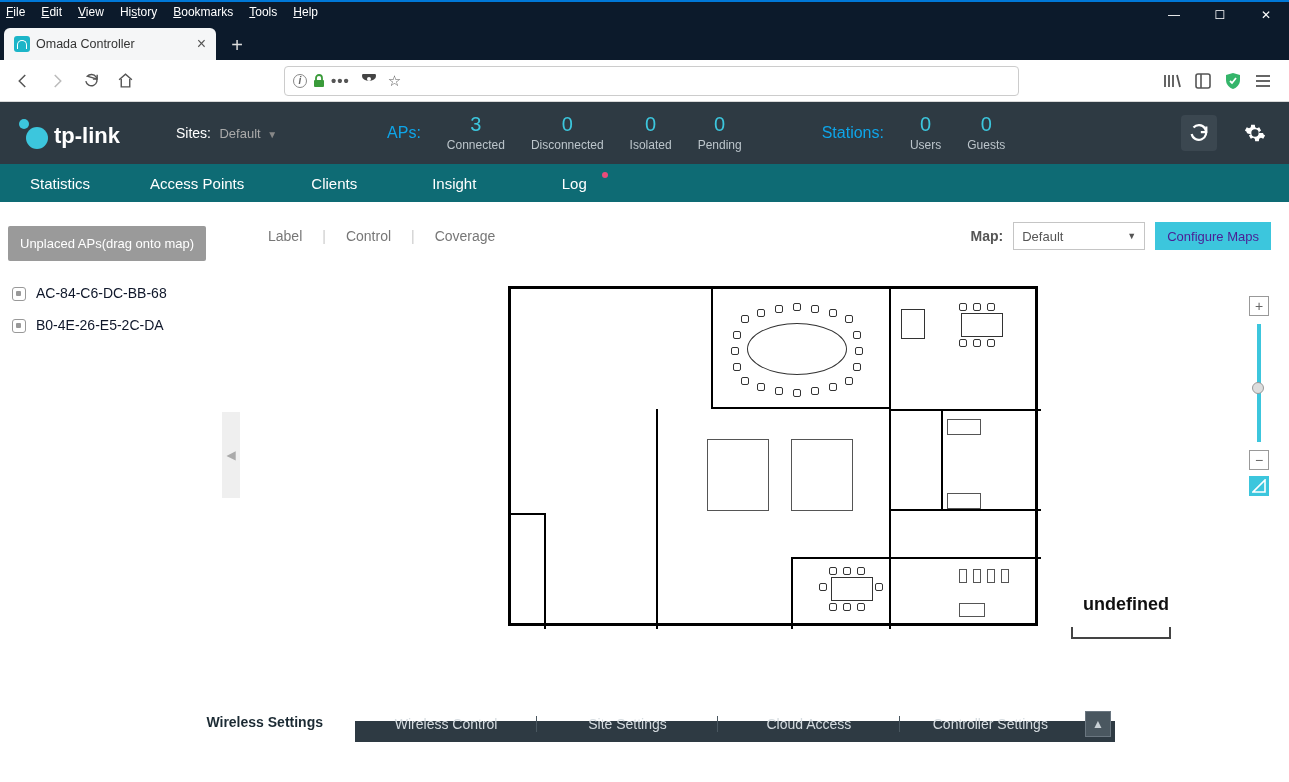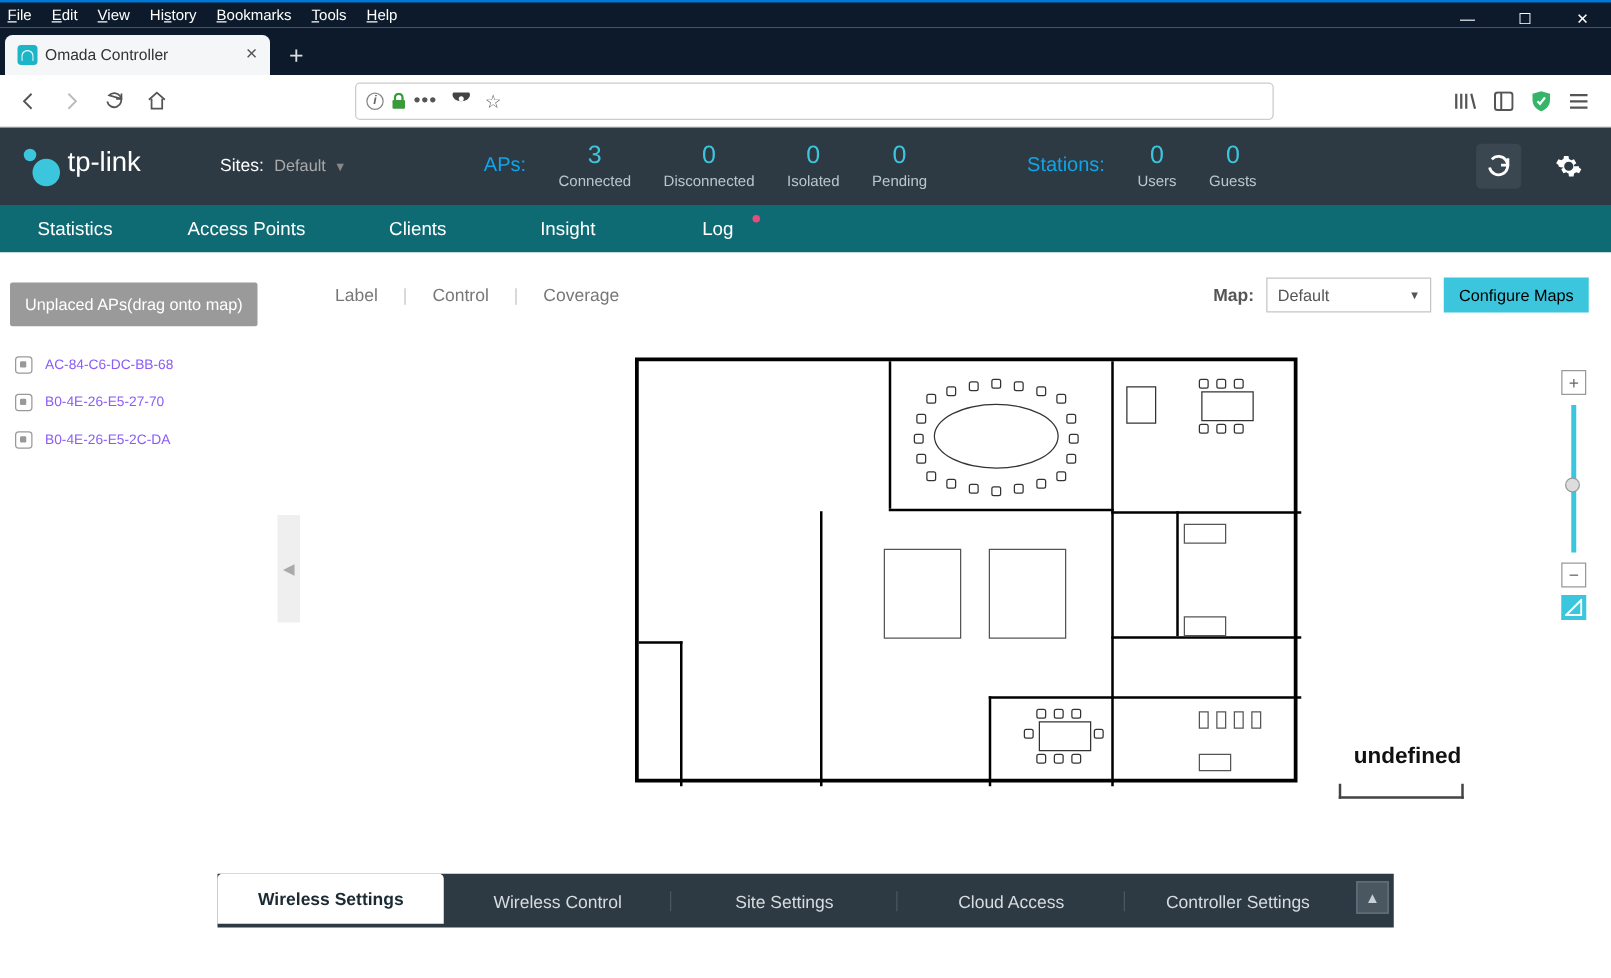--- a/index.html
+++ b/index.html
@@ -28,21 +28,21 @@
 .urlbox { flex: 1; height: 30px; border: 1px solid #ccc; border-radius: 4px; margin: 0 140px 0 140px; display: flex; align-items: center; padding: 0 8px; font-size: 14px; color: #777; gap: 6px; overflow:hidden; position:relative;}
 .urlbox .lock { color: #3a9b3a; font-size: 12px; }
 .urlbox .info{ width:14px; height:14px; border:1px solid #888; border-radius:50%; display:flex; align-items:center; justify-content:center; font-size:10px; color:#666; font-style:italic; font-weight:bold;}
 .urlbox .urltext { flex: 1; white-space: nowrap; overflow: hidden; }
 .urlbox .urltext .dark { color: #222; }
 .urlbox .right-icons { display:flex; align-items:center; gap:10px; color:#555; font-size:15px; }
 .toolbar-right { display: flex; align-items: center; gap: 14px; color: #555; font-size: 16px; padding-right:10px;}
 
 
 .app-header { height: 62px; background: #2e3a43; display: flex; align-items: center; color: #fff; padding: 0 16px; gap: 20px; }
-.logo { display: flex; align-items: flex-start; gap: 6px; font-size: 22px; font-weight: 400; width:140px;}
+.logo { display: flex; align-items: flex-end; gap: 6px; font-size: 22px; font-weight: 700; width:140px;}
 .logo-mark { position:relative; width:32px; height:32px;}
 .logo-mark .big{ width:22px; height:22px; border-radius:50%; background:#3cc6dd; position:absolute; right:0; bottom:0;}
 .logo-mark .small{ width:10px; height:10px; border-radius:50%; background:#3cc6dd; position:absolute; left:3px; top:2px;}
 .sites-label { font-size: 14px; color:#fff; }
 .sites-val { color: #aaa; font-size: 13px; margin-left:4px;}
 .chev-down{ font-size:10px; color:#888; margin-left:2px;}
 .stats-group { display: flex; align-items: center; gap: 26px; margin-left: 90px; }
 .stat-label { font-size: 16px; color: #0ea5e9; }
 .stat { text-align: center; }
 .stat .num { font-size: 20px; color: #3cc6dd; line-height:1;}
@@ -55,49 +55,49 @@
 .nav { height: 38px; background: #0e6b74; display: flex; }
 .nav-item { padding: 0 30px; display: flex; align-items: center; color: #fff; font-size: 15px; position:relative; min-width:120px; justify-content:center;}
 .nav-item.active { background: #3cc6dd; }
 .nav-item .dot{ width:6px; height:6px; background:#e94b7a; border-radius:50%; position:absolute; top:8px; right:26px;}
 
 
 .page { position: relative; height: 540px; background: #fff; display:flex;}
 .sidebar { width: 250px; padding: 24px 8px; }
 .unplaced-btn { background: #9a9a9a; color: #fff; padding: 10px 12px; font-size: 13px; border-radius: 2px; display:inline-block;}
 .ap-list { margin-top: 16px; }
-.ap-item { display: flex; align-items: center; gap: 10px; padding: 8px 4px; font-size: 11px; color: #8b5cf6; }
+.ap-item { display: flex; align-items: flex-end; gap: 10px; padding: 8px 4px; font-size: 14px; color: #0f172a; }
 .ap-icon { width: 14px; height: 14px; border: 1.5px solid #999; border-radius: 3px; position:relative;}
 .ap-icon::after{ content:""; position:absolute; width:5px; height:5px; background:#999; border-radius:1px; left:3px; top:3px;}
 .collapse-handle { position:absolute; left:222px; top:210px; width:18px; height:86px; background:#efefef; display:flex; align-items:center; justify-content:center; color:#aaa; font-size:12px;}
 
 .main { flex:1; padding: 20px 18px 0 18px; position:relative;}
 .toolbar-row { display:flex; align-items:center; justify-content:space-between; }
 .view-opts { display:flex; gap:20px; font-size:14px; color:#777; align-items:center;}
 .view-opts .sep{ color:#ccc;}
 .map-controls { display:flex; align-items:center; gap:10px; font-size:14px; color:#555;}
 .map-select { width:132px; height:28px; border:1px solid #c5c5c5; padding:0 8px; font-size:13px; color:#555; background:#fff; display:flex; align-items:center; justify-content:space-between;}
-.config-btn { background:#3cc6dd; color:#000000; padding: 6px 12px; font-size:13px; border:none; height:28px;}
+.config-btn { background:#3cc6dd; color:#4c1d95; padding: 6px 12px; font-size:13px; border:none; height:28px;}
 
 
 .canvas-wrap { position:relative; margin-top:26px; height:440px;}
 .floorplan { border:3px solid #000; width:530px; height:340px; position:absolute; left:240px; top:10px; background:#fff;}
 .floorplan .wall{ position:absolute; background:#000;}
 .fp-text{ position:absolute; right:-134px; bottom:8px; font-size:18px; font-weight:bold; color:#111;}
 .scale-line{ position:absolute; right:-136px; bottom:-16px; width:100px; height:12px; border:2px solid #444; border-top:none;}
 
 
 .zoom-col { position:absolute; right:0; top:20px; width:24px; display:flex; flex-direction:column; align-items:center; gap:6px;}
 .zoom-btn { width:20px; height:20px; border:1px solid #999; background:#fff; display:flex; align-items:center; justify-content:center; font-size:14px; color:#666;}
 .zoom-track { width:4px; height:118px; background:#3cc6dd; position:relative; margin:2px 0;}
 .zoom-thumb { width:12px; height:12px; background:#ddd; border:1px solid #999; border-radius:50%; position:absolute; left:-5px; top:58px;}
 .scale-btn { width:20px; height:20px; background:#3cc6dd; display:flex; align-items:center; justify-content:center;}
 
 
-.footer { position:absolute; left:174px; bottom:0; right:174px; height:43px; background:#2e3a43; display:flex; align-items:center;}
+.footer { position:absolute; left:174px; bottom:0; right:174px; height:21px; background:#2e3a43; display:flex; align-items:flex-end;}
 .ftab { flex:1; height:36px; display:flex; align-items:center; justify-content:center; color:#d6dce0; font-size:14px; position:relative;}
 .ftab .fsep{ position:absolute; right:0; top:10px; bottom:10px; width:1px; background:#4a5760;}
 .ftab.active { background:#fff; color:#1b2a33; font-weight:bold; border-radius:4px 4px 0 0; margin-top:-4px; height:40px;}
 .footer-collapse{ width:26px; height:26px; background:#4a5760; display:flex; align-items:center; justify-content:center; color:#c8d0d5; font-size:12px; margin:0 4px 5px 4px; border:1px solid #6a7680;}
 
 
 svg { display:block; }
 
 
 .furn{ position:absolute; }
@@ -281,24 +281,20 @@
 <div class="page">
   <div class="sidebar">
     <div class="unplaced-btn">Unplaced APs(drag onto map)</div>
     <div class="ap-list">
       <div class="ap-item">
           <span class="ap-icon"></span>
           <span>AC-84-C6-DC-BB-68</span>
         </div>
       <div class="ap-item">
           <span class="ap-icon"></span>
-          <span>B0-4E-26-E5-27-70</span>
-        </div>
-      <div class="ap-item">
-          <span class="ap-icon"></span>
           <span>B0-4E-26-E5-2C-DA</span>
         </div>
     </div>
   </div>
   <div class="collapse-handle">◀</div>
 
   <div class="main">
     <div class="toolbar-row">
       <div class="view-opts">
         <span>Label</span>

